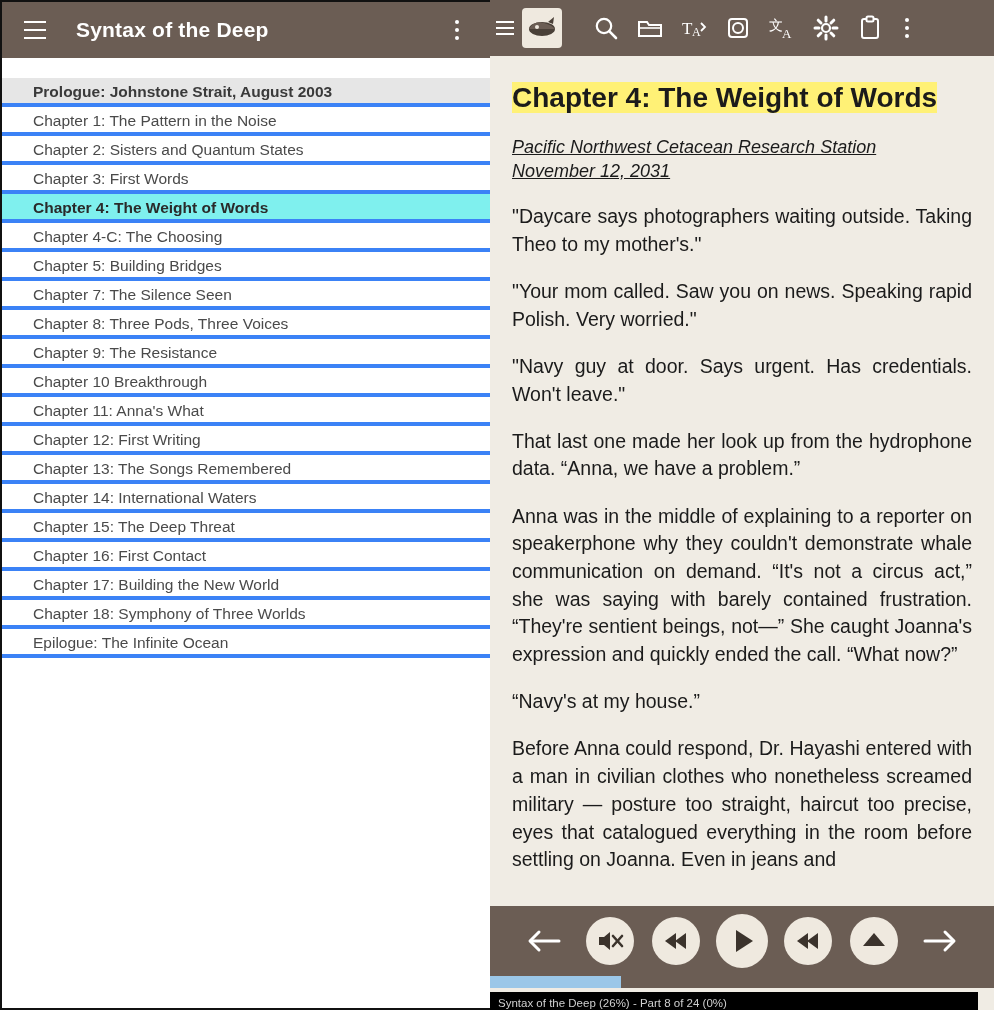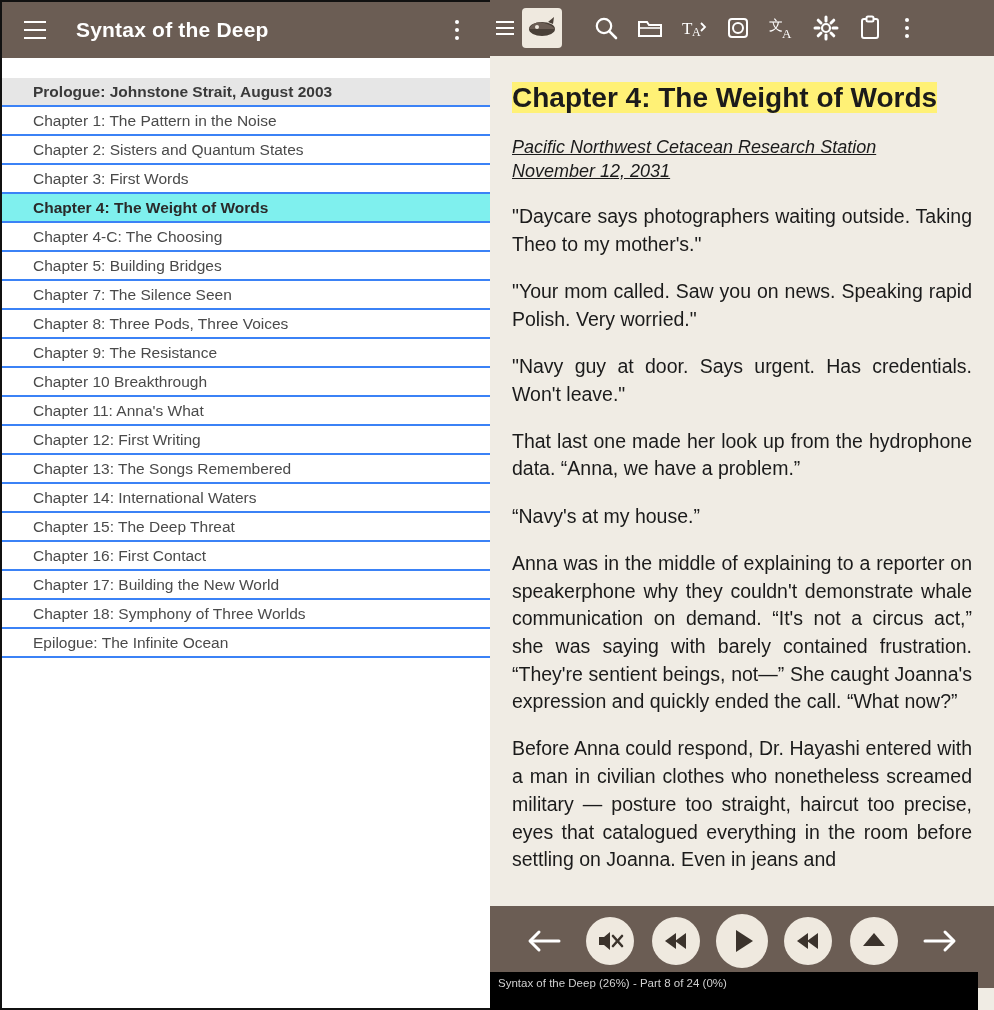--- a/index.html
+++ b/index.html
@@ -77,21 +77,21 @@
     flex: 1 1 auto;
     overflow: hidden;
     background: #ffffff;
   }
   .toc-item {
     height: 29px;
     line-height: 28px;
     padding-left: 31px;
     font-size: 15.5px;
     color: #4a4a4a;
-    border-bottom: 2px solid #3b82f6;
+    border-bottom: 4px solid #3b82f6;
     white-space: nowrap;
     overflow: hidden;
     cursor: pointer;
   }
   .toc-item.prologue {
     background: #e6e6e6;
     color: #3a3a3a;
     font-weight: bold;
   }
   .toc-item.selected {
@@ -209,21 +209,21 @@
     background: #6b5d54;
   }
   #progress-fill {
     height: 12px;
     width: 26%;
     background: #9bc7e8;
   }
   #status-bar {
     position: absolute;
     left: 0; right: 16px; bottom: 0;
-    height: 38px;
+    height: 18px;
     background: #000000;
     color: #cfcfcf;
     font-size: 11.5px;
     line-height: 22px;
     padding-left: 8px;
     white-space: nowrap;
     overflow: hidden;
   }
 </style>
 </head>
@@ -363,22 +363,22 @@
 
       <div class="dateline">
         <div>Pacific Northwest Cetacean Research Station</div>
         <div>November 12, 2031</div>
       </div>
 
       <p class="para">"Daycare says photographers waiting outside. Taking Theo to my mother's."</p>
       <p class="para">"Your mom called. Saw you on news. Speaking rapid Polish. Very worried."</p>
       <p class="para">"Navy guy at door. Says urgent. Has credentials. Won't leave."</p>
       <p class="para">That last one made her look up from the hydrophone data. “Anna, we have a problem.”</p>
+      <p class="para">Anna was in the middle of explaining to a reporter on speakerphone why they couldn't demonstrate whale communication on demand. “It's not a circus act,” she was saying with barely contained frustration. “They're sentient beings, not—” She caught Joanna's expression and quickly ended the call. “What now?”</p>
       <p class="para">“Navy's at my house.”</p>
-      <p class="para">Anna was in the middle of explaining to a reporter on speakerphone why they couldn't demonstrate whale communication on demand. “It's not a circus act,” she was saying with barely contained frustration. “They're sentient beings, not—” She caught Joanna's expression and quickly ended the call. “What now?”</p>
       <p class="para">Before Anna could respond, Dr. Hayashi entered with a man in civilian clothes who nonetheless screamed military — posture too straight, haircut too precise, eyes that catalogued everything in the room before settling on Joanna. Even in jeans and</p>
     </div>
 
     <div id="playbar">
       <div class="pb-btn">
         <svg width="38" height="28" viewBox="0 0 38 28">
           <line x1="34" y1="14" x2="6" y2="14" stroke="#ffffff" stroke-width="3" stroke-linecap="round"></line>
           <path d="M14 5 L5 14 L14 23" fill="none" stroke="#ffffff" stroke-width="3" stroke-linecap="round" stroke-linejoin="round"></path>
         </svg>
       </div>

